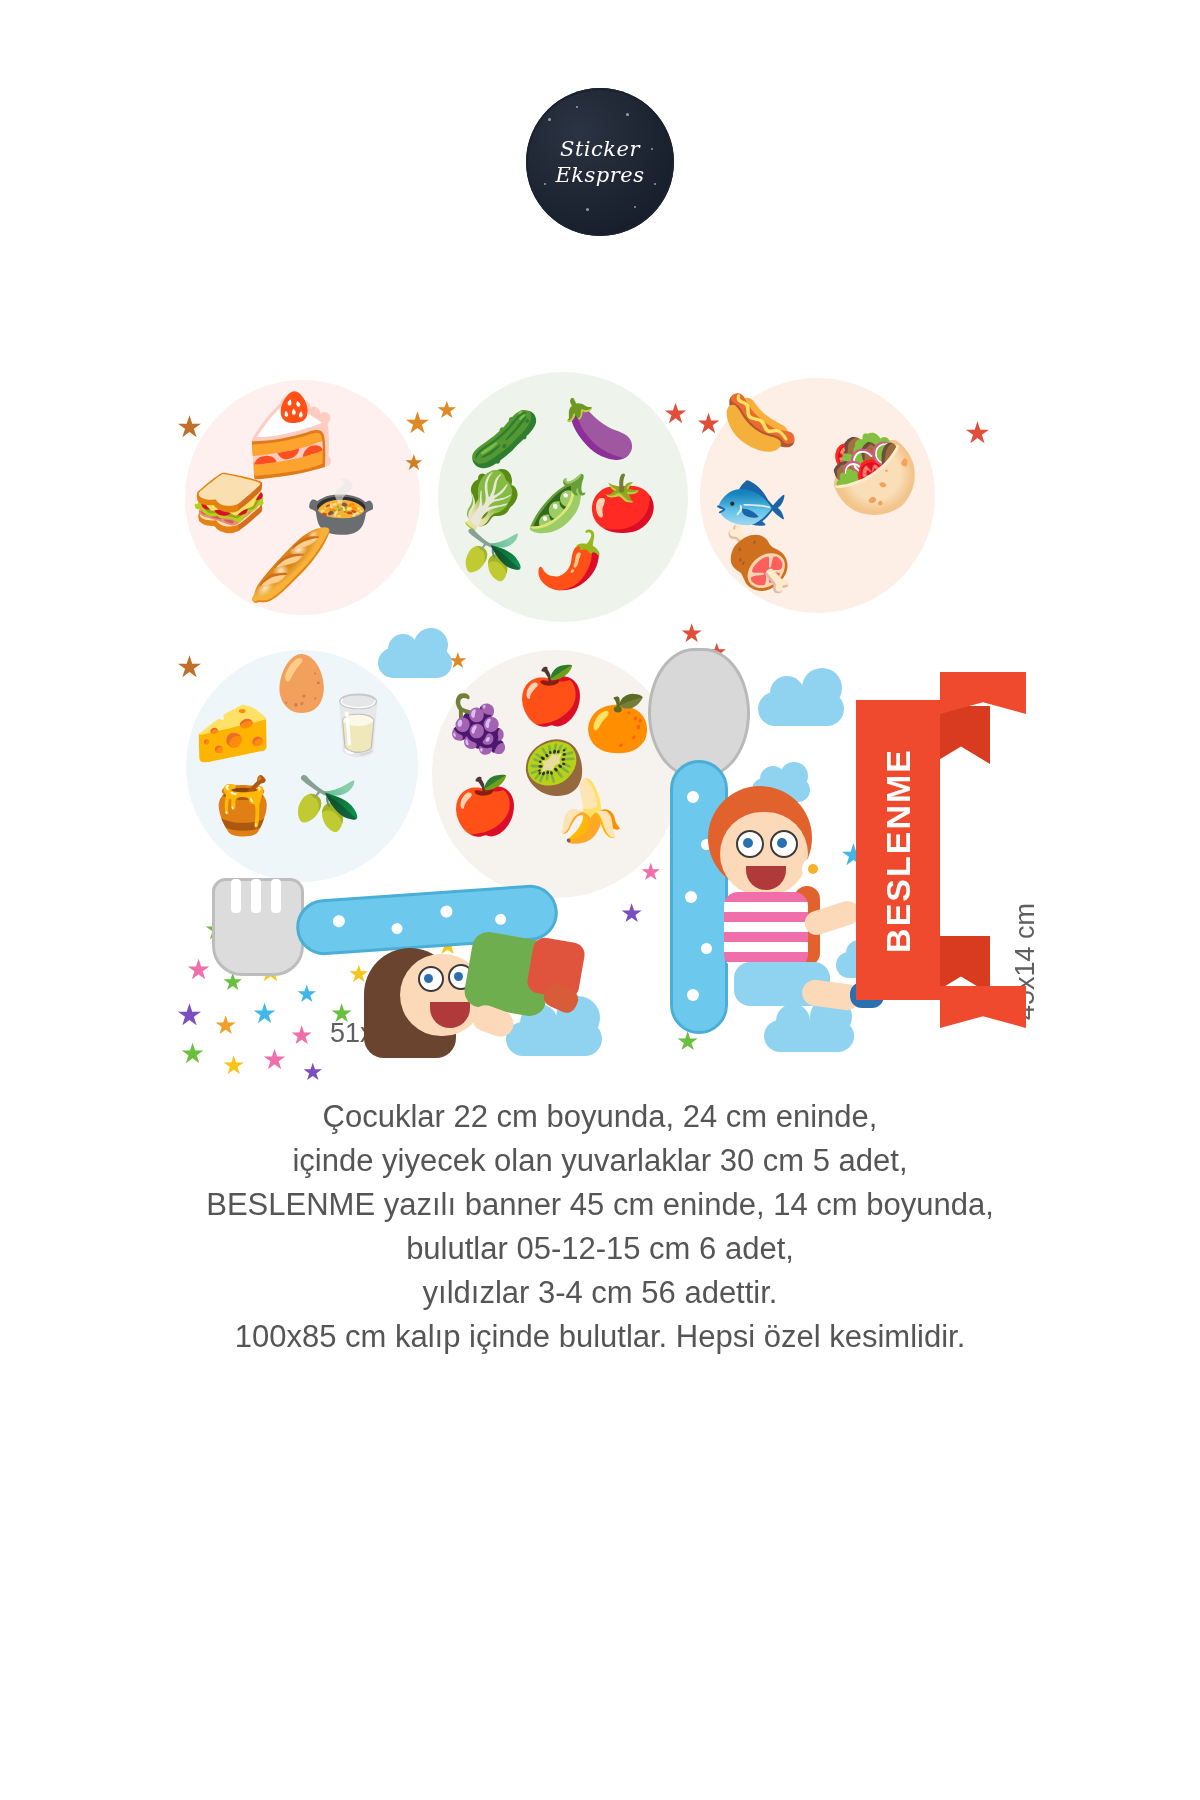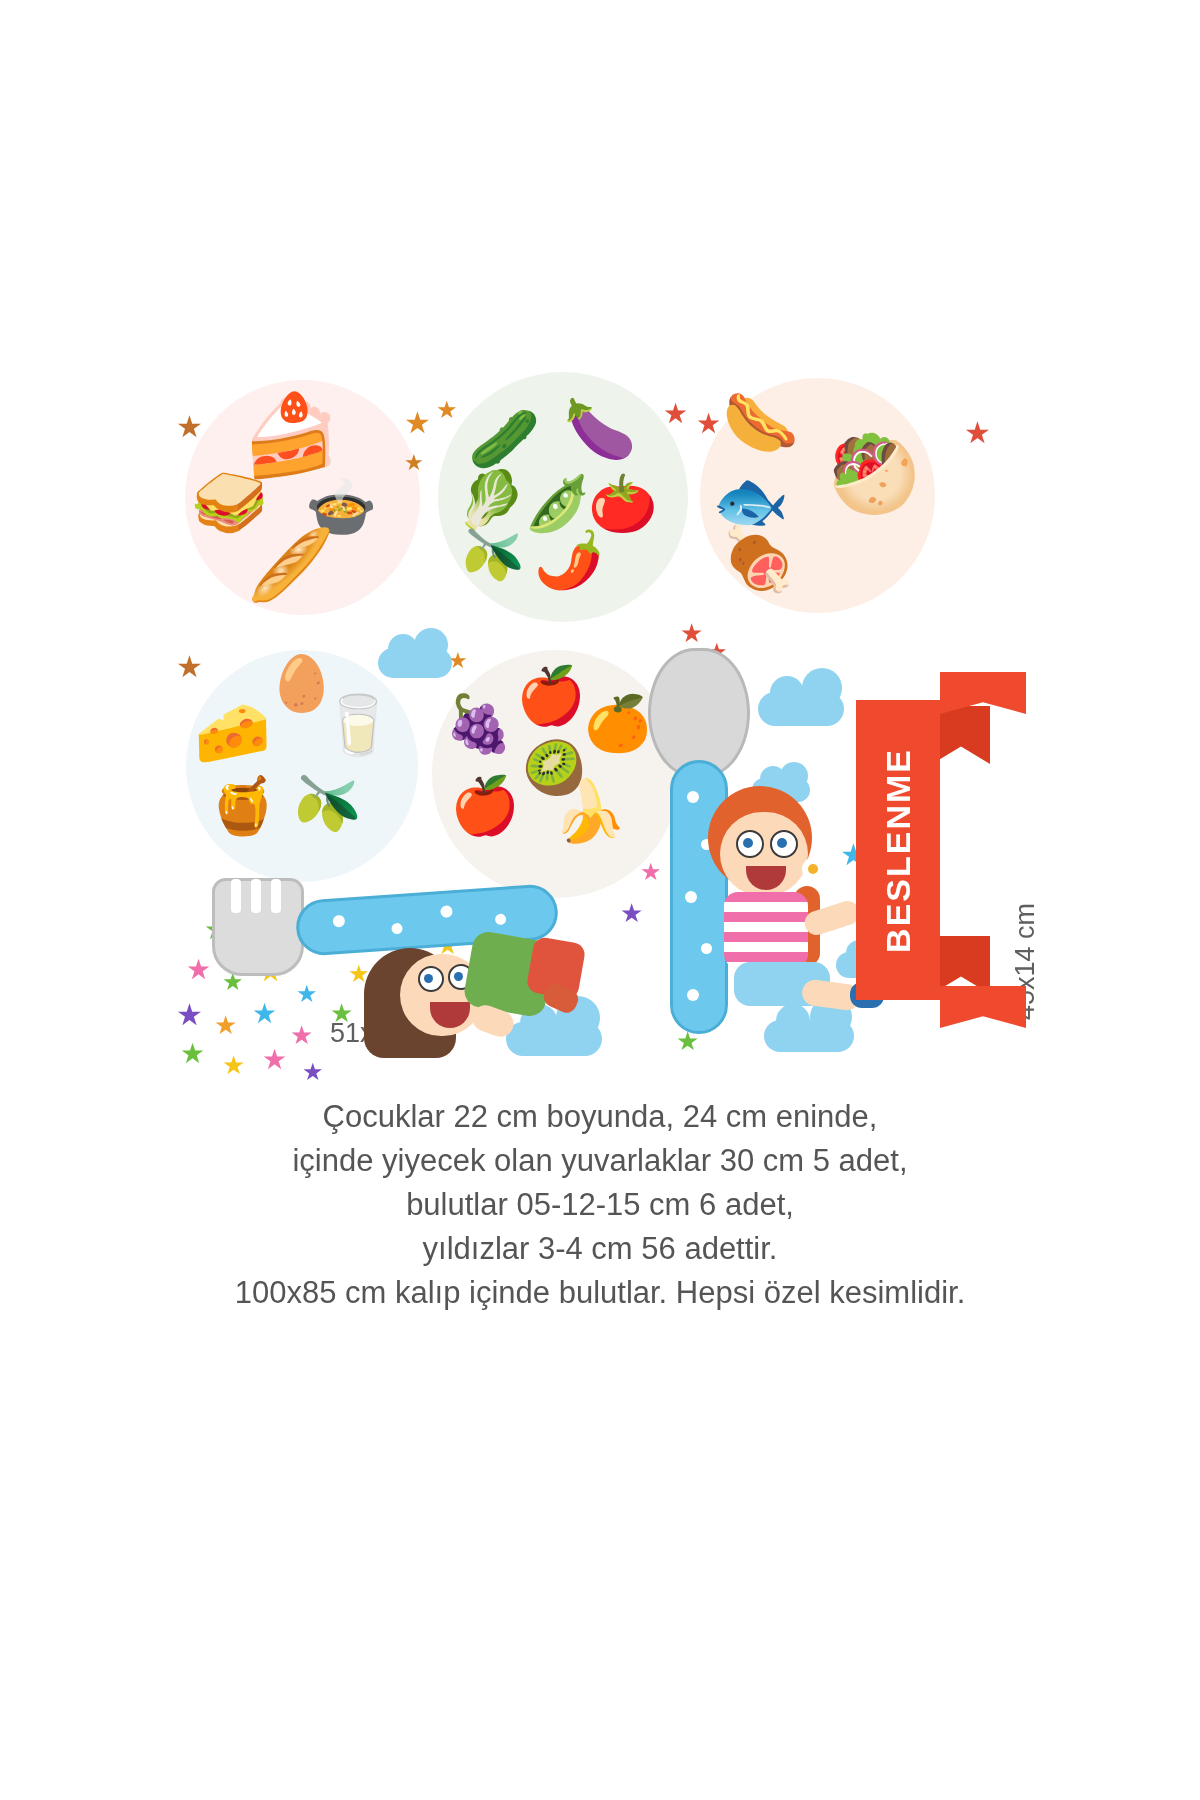--- a/index.html
+++ b/index.html
@@ -89,20 +89,33 @@
     position:absolute;left:0;top:1095px;width:1200px;text-align:center;
     font-size:31px;line-height:1.42;color:#555;
   }
   .desc div{white-space:nowrap;}
 </style>
 </head>
 <body>
 
 <div class="page">
 
+  <div class="logo">
+    <span class="speck" style="left:22px;top:30px;width:3px;height:3px;"></span>
+    <span class="speck" style="left:50px;top:18px;width:2px;height:2px;"></span>
+    <span class="speck" style="left:100px;top:25px;width:3px;height:3px;"></span>
+    <span class="speck" style="left:125px;top:60px;width:2px;height:2px;"></span>
+    <span class="speck" style="left:18px;top:95px;width:2px;height:2px;"></span>
+    <span class="speck" style="left:60px;top:120px;width:3px;height:3px;"></span>
+    <span class="speck" style="left:108px;top:118px;width:2px;height:2px;"></span>
+    <span class="speck" style="left:35px;top:65px;width:2px;height:2px;"></span>
+    <span class="speck" style="left:128px;top:95px;width:2px;height:2px;"></span>
+    <div class="logo-l1">Sticker</div>
+    <div class="logo-l2">Ekspres</div>
+  </div>
 
 
   <div class="cap" style="left:246px;top:392px;">30x30 cm</div>
   <div class="cap" style="left:505px;top:392px;">30x30 cm</div>
   <div class="cap" style="left:762px;top:392px;">30x30 cm</div>
 
   <div class="cap" style="left:242px;top:702px;">30x30 cm</div>
   <div class="cap" style="left:502px;top:702px;">30x30 cm</div>
 
   <div class="cap" style="left:330px;top:1018px;">51x24 cm</div>
@@ -295,18 +308,19 @@
   <div class="banner-tail" style="left:932px;top:936px;width:58px;height:58px;clip-path:polygon(0 0,100% 0,100% 100%,50% 70%,0 100%);background:#d83b20;"></div>
   <div class="banner banner-main">
     <span class="banner-text">BESLENME</span>
   </div>
   <div class="banner" style="left:940px;top:672px;width:86px;height:42px;clip-path:polygon(0 0,100% 0,100% 100%,50% 72%,0 100%);"></div>
   <div class="banner" style="left:940px;top:986px;width:86px;height:42px;clip-path:polygon(0 0,100% 0,100% 100%,50% 72%,0 100%);"></div>
 
   <div class="desc">
     <div>Çocuklar 22 cm boyunda, 24 cm eninde,</div>
     <div>içinde yiyecek olan yuvarlaklar 30 cm 5 adet,</div>
+    <div>BESLENME yazılı banner 45 cm eninde, 14 cm boyunda,</div>
     <div>bulutlar 05-12-15 cm 6 adet,</div>
     <div>yıldızlar 3-4 cm 56 adettir.</div>
     <div>100x85 cm kalıp içinde bulutlar. Hepsi özel kesimlidir.</div>
   </div>
 
 </div>
 
 </body></html>

